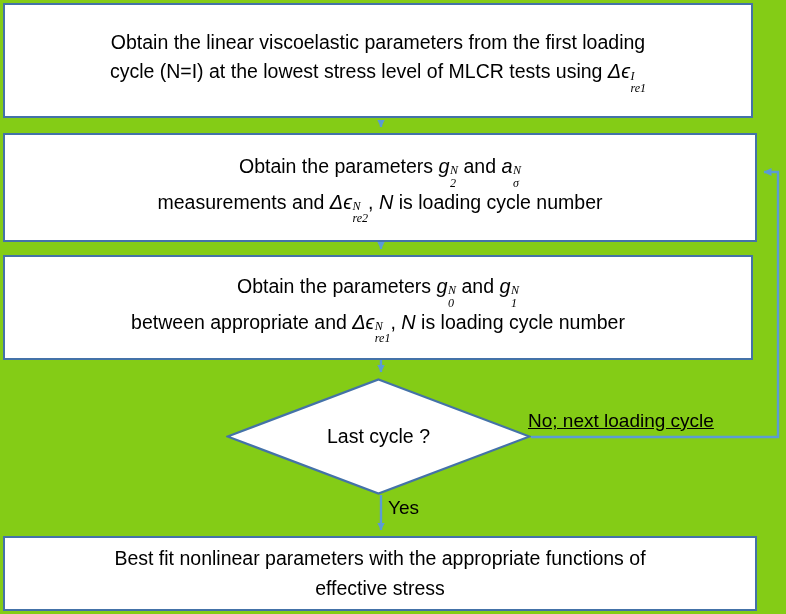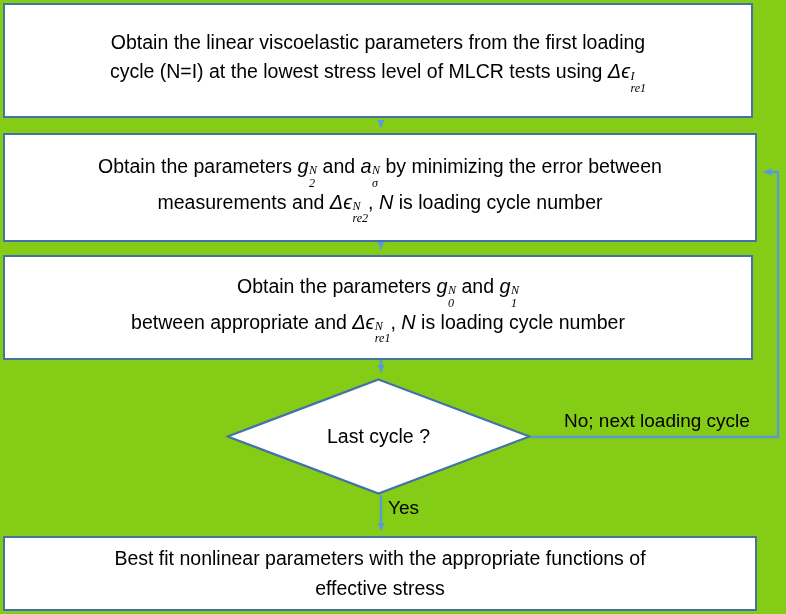--- a/index.html
+++ b/index.html
@@ -83,21 +83,21 @@
     height: 614px;
     pointer-events: none;
   }
 
   .edge-label {
     position: absolute;
     font-size: 19px;
     color: #000000;
     white-space: nowrap;
   }
-  #label-no  { left: 564px; top: 410px; }
+  #label-no  { left: 528px; top: 410px; text-decoration: underline; }
   #label-yes { left: 388px; top: 497px; }
 </style>
 </head>
 <body>
 
 <div id="canvas">
 
   <svg id="connectors" viewBox="0 0 786 614" width="786" height="614">
     <defs>
       <marker id="arrowhead" markerWidth="9" markerHeight="9" refX="7.5" refY="4.5" orient="auto" markerUnits="userSpaceOnUse">
@@ -133,21 +133,21 @@
         </span></span>
   </div>
 
   <div class="proc-box" id="box-step2" style="left:3px; top:133px; width:754px; height:109px;">
     <span class="txt"><span>Obtain the parameters </span><span class="mathi">g</span><span class="supsub">
           <span class="sup">N</span>
           <span class="sub">2</span>
         </span><span> and </span><span class="mathi">a</span><span class="supsub">
           <span class="sup">N</span>
           <span class="sub">σ</span>
-        </span><span> by minimizing the error between</span><br><span>measurements and </span><span class="mathi">Δϵ</span><span class="supsub">
+        </span><br><span>measurements and </span><span class="mathi">Δϵ</span><span class="supsub">
           <span class="sup">N</span>
           <span class="sub">re2</span>
         </span><span>, </span><span class="mathi">N</span><span> is loading cycle number</span></span>
   </div>
 
   <div class="proc-box" id="box-step3" style="left:3px; top:255px; width:750px; height:105px;">
     <span class="txt"><span>Obtain the parameters </span><span class="mathi">g</span><span class="supsub">
           <span class="sup">N</span>
           <span class="sub">0</span>
         </span><span> and </span><span class="mathi">g</span><span class="supsub">

